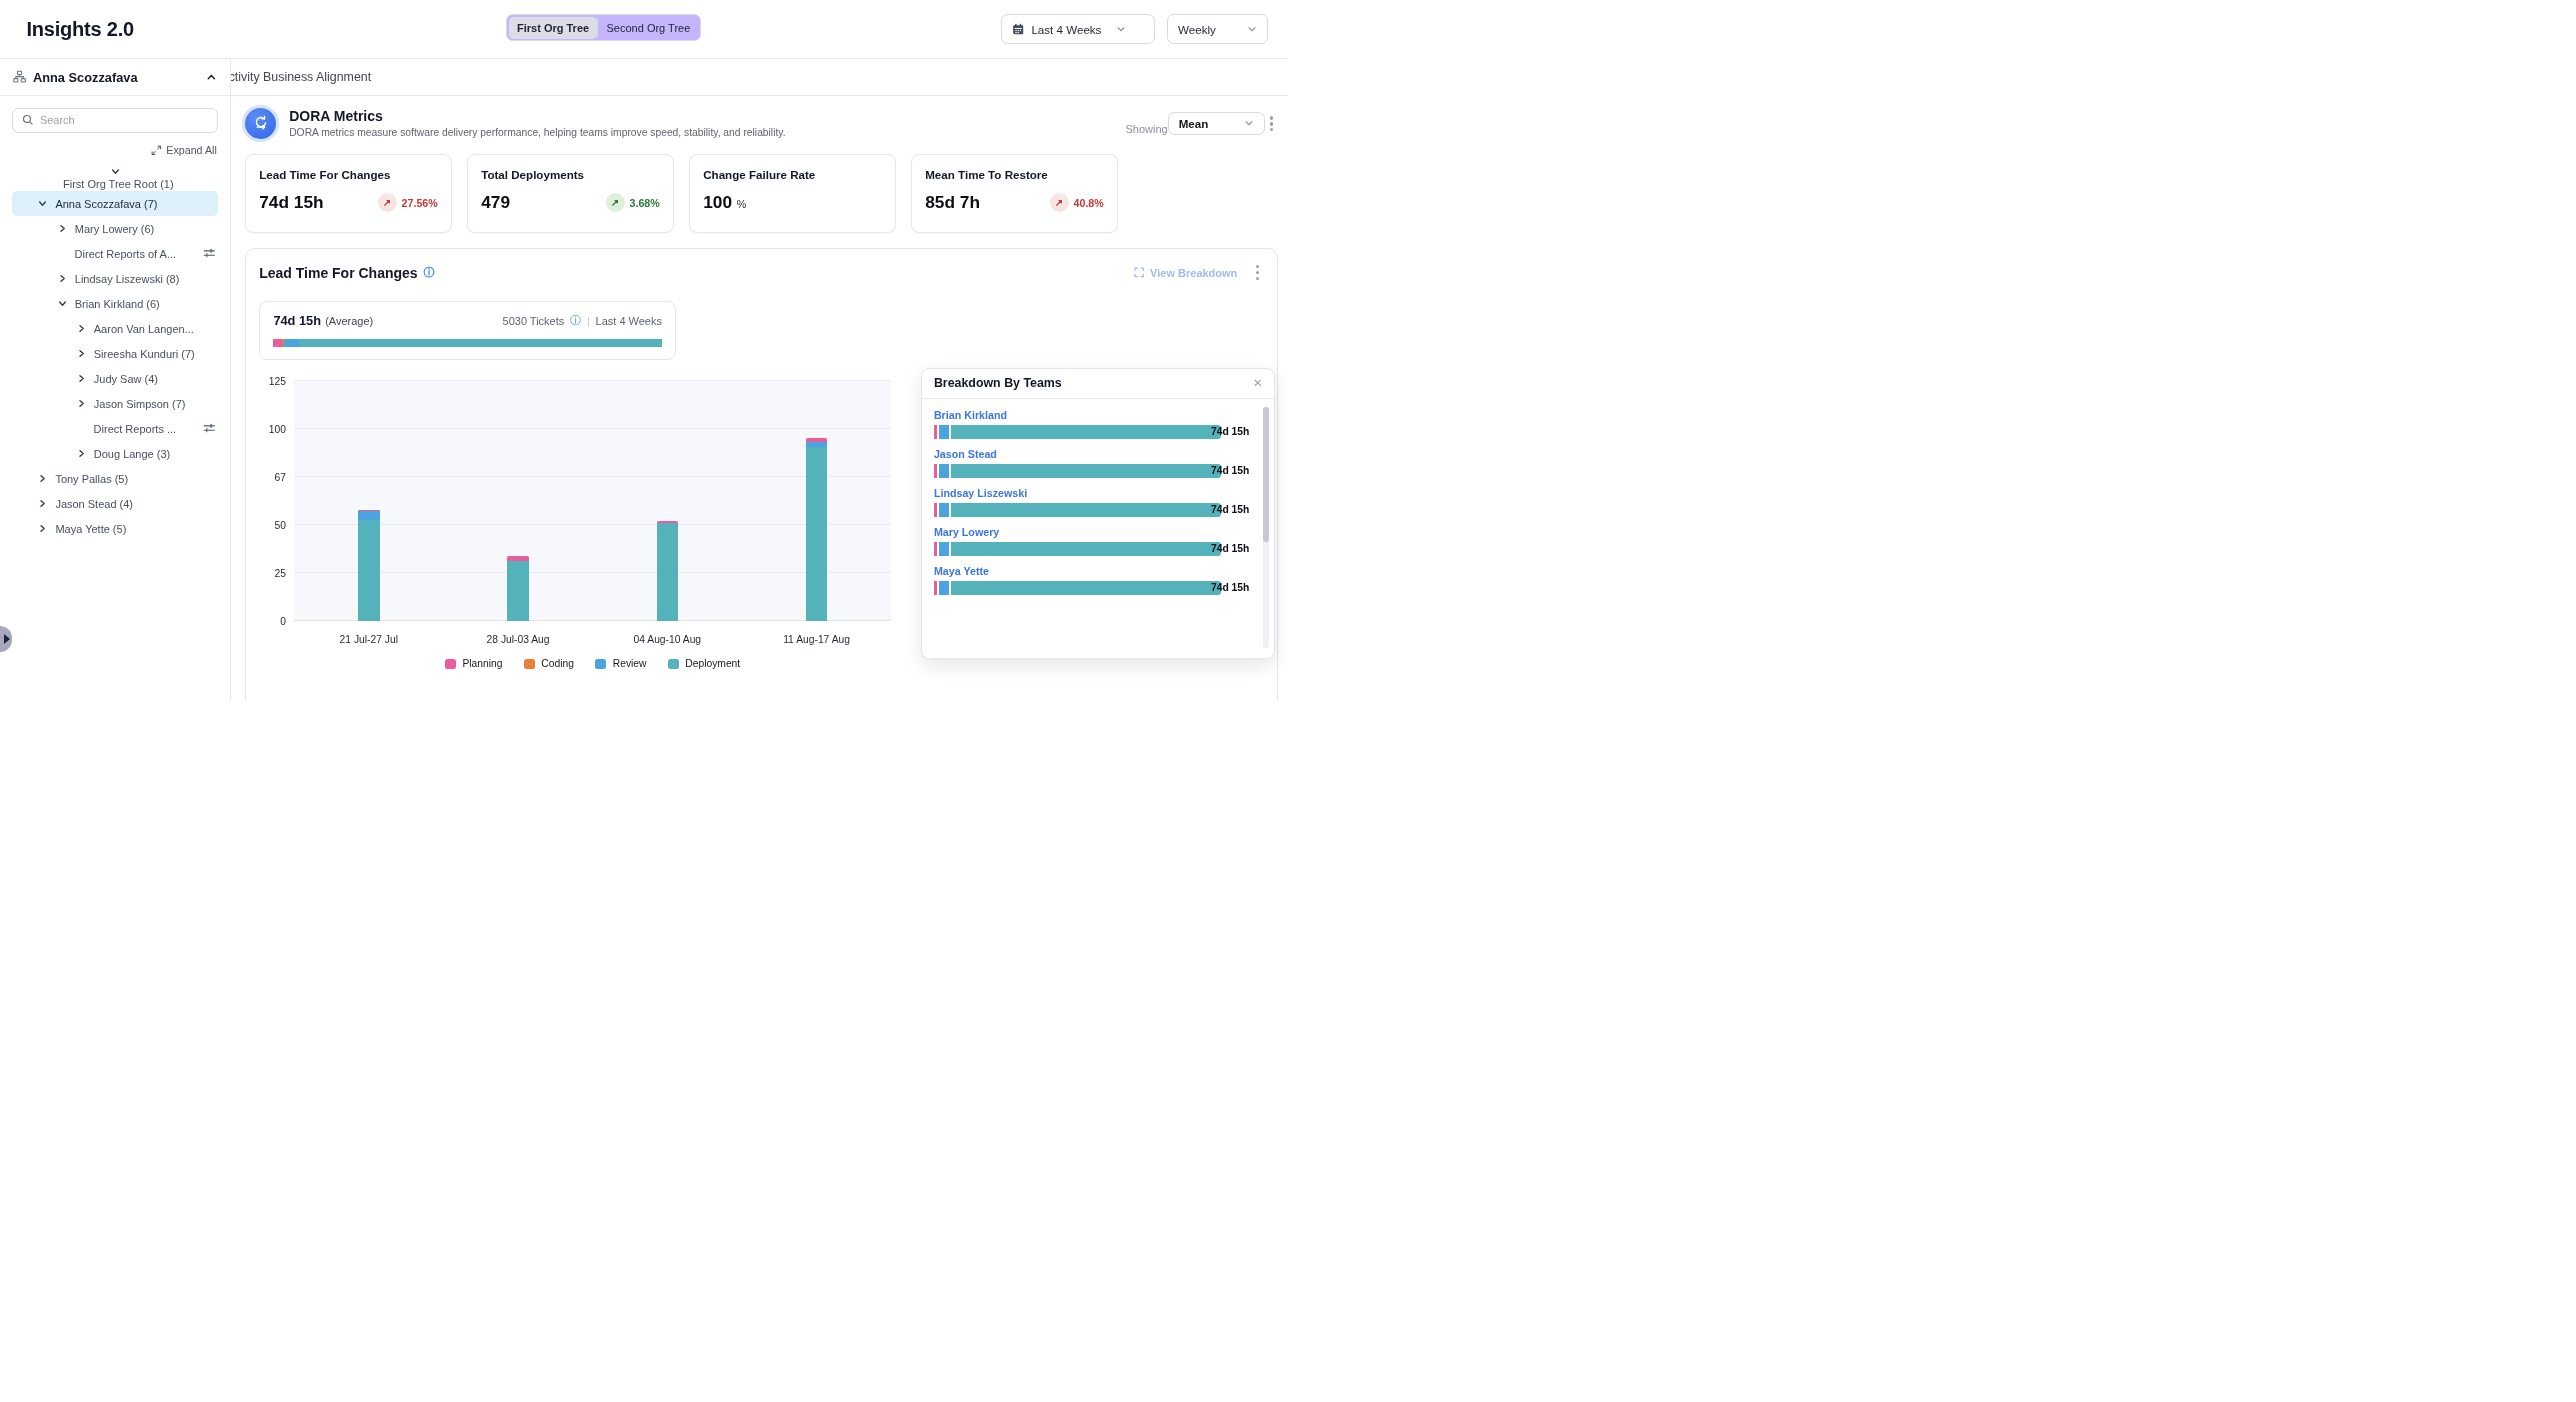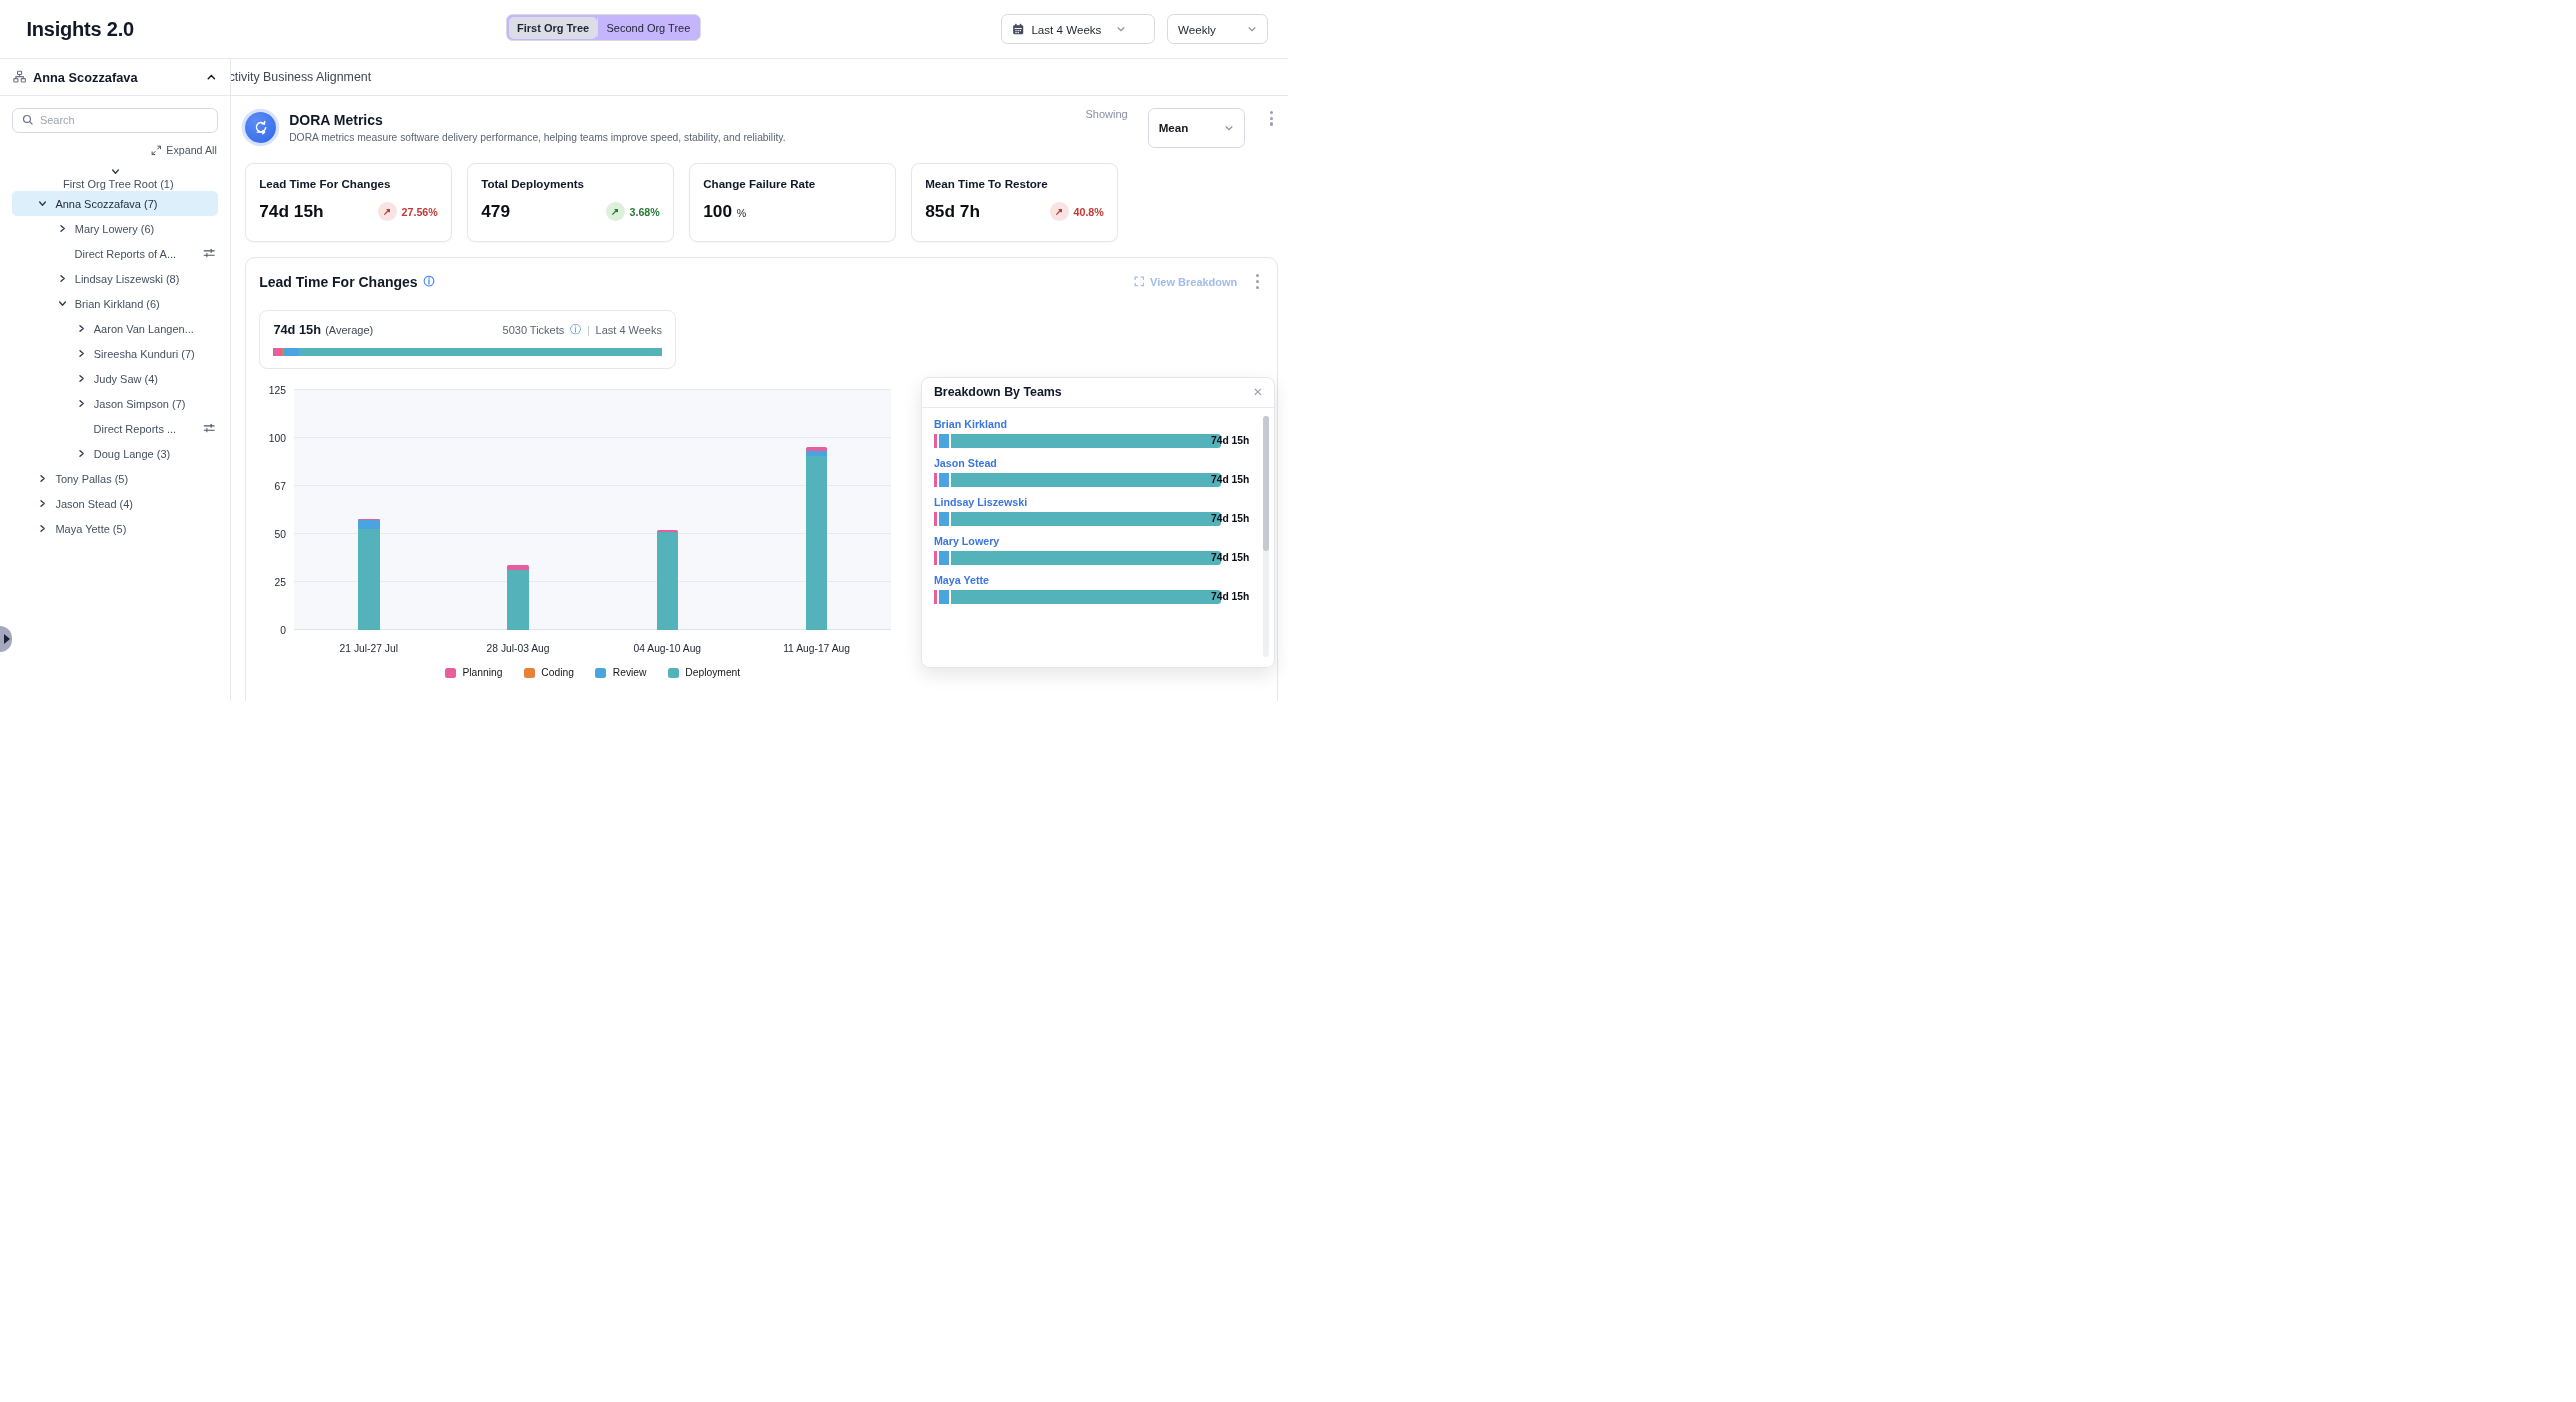--- a/index.html
+++ b/index.html
@@ -47,23 +47,23 @@
   .tab { font-size:12.4px; color:#3F4656; display:flex; align-items:center; position:relative; cursor:pointer; padding:0 1.7px; }
   .tab.active { color:#0E1320; font-weight:bold; }
   .tab.active::after { content:""; position:absolute; left:-6.6px; right:-6.6px; bottom:0; height:2.5px; background:#3B6FD4; border-radius:2.5px 2.5px 0 0; }
 
   
   .content { padding:11.6px 10px 0 14px; }
   .dora-head { display:flex; align-items:center; }
   .dora-ic { width:31px; height:31px; border-radius:50%; background:radial-gradient(circle at 35% 30%, #5B8DF5, #2E66E8); box-shadow:0 0 0 3.3px #D9E2FB; display:flex; align-items:center; justify-content:center; margin-right:13.2px; flex:none; }
   .dora-tx .t { font-size:14px; font-weight:bold; }
   .dora-tx .s { font-size:10.3px; color:#5B6472; margin-top:3.3px; }
-  .dora-right { margin-left:auto; display:flex; align-items:flex-start; gap:20px; }
+  .dora-right { margin-left:auto; display:flex; align-items:flex-end; gap:0; }
   .showing-lb { font-size:11px; color:#8A8FA3; }
-  .mean-select { width:97px; height:40px; border:0.8px solid #D6D9E0; border-radius:6.6px; display:flex; align-items:center; justify-content:space-between; padding:0 10px; font-size:11.6px; font-weight:bold; color:#16181D; cursor:pointer; }
+  .mean-select { width:97px; height:23px; border:0.8px solid #D6D9E0; border-radius:6.6px; display:flex; align-items:center; justify-content:space-between; padding:0 10px; font-size:11.6px; font-weight:bold; color:#16181D; cursor:pointer; }
   .kebab { display:flex; flex-direction:column; gap:2.5px; padding:3.3px 5px; cursor:pointer; }
   .kebab i { width:3.3px; height:3.3px; border-radius:50%; background:#9AA0AB; }
 
   .cards-row { display:flex; gap:15px; margin-top:15px; }
   .mcard { width:207px; height:79px; background:#fff; border:0.8px solid #E3E6EC; border-radius:8.3px; padding:13.2px; box-shadow:0 0.8px 1.7px rgba(16,24,40,.03); }
   .mcard-title { font-size:11.6px; font-weight:bold; color:#101828; }
   .mcard-row { margin-top:11.6px; display:flex; align-items:center; }
   .mcard-value { font-size:17.3px; font-weight:bold; color:#0B0E14; }
   .mcard-unit { font-size:10.7px; font-weight:normal; color:#1F2430; }
   .delta { margin-left:auto; display:flex; align-items:center; gap:5px; font-size:10.7px; font-weight:bold; }

